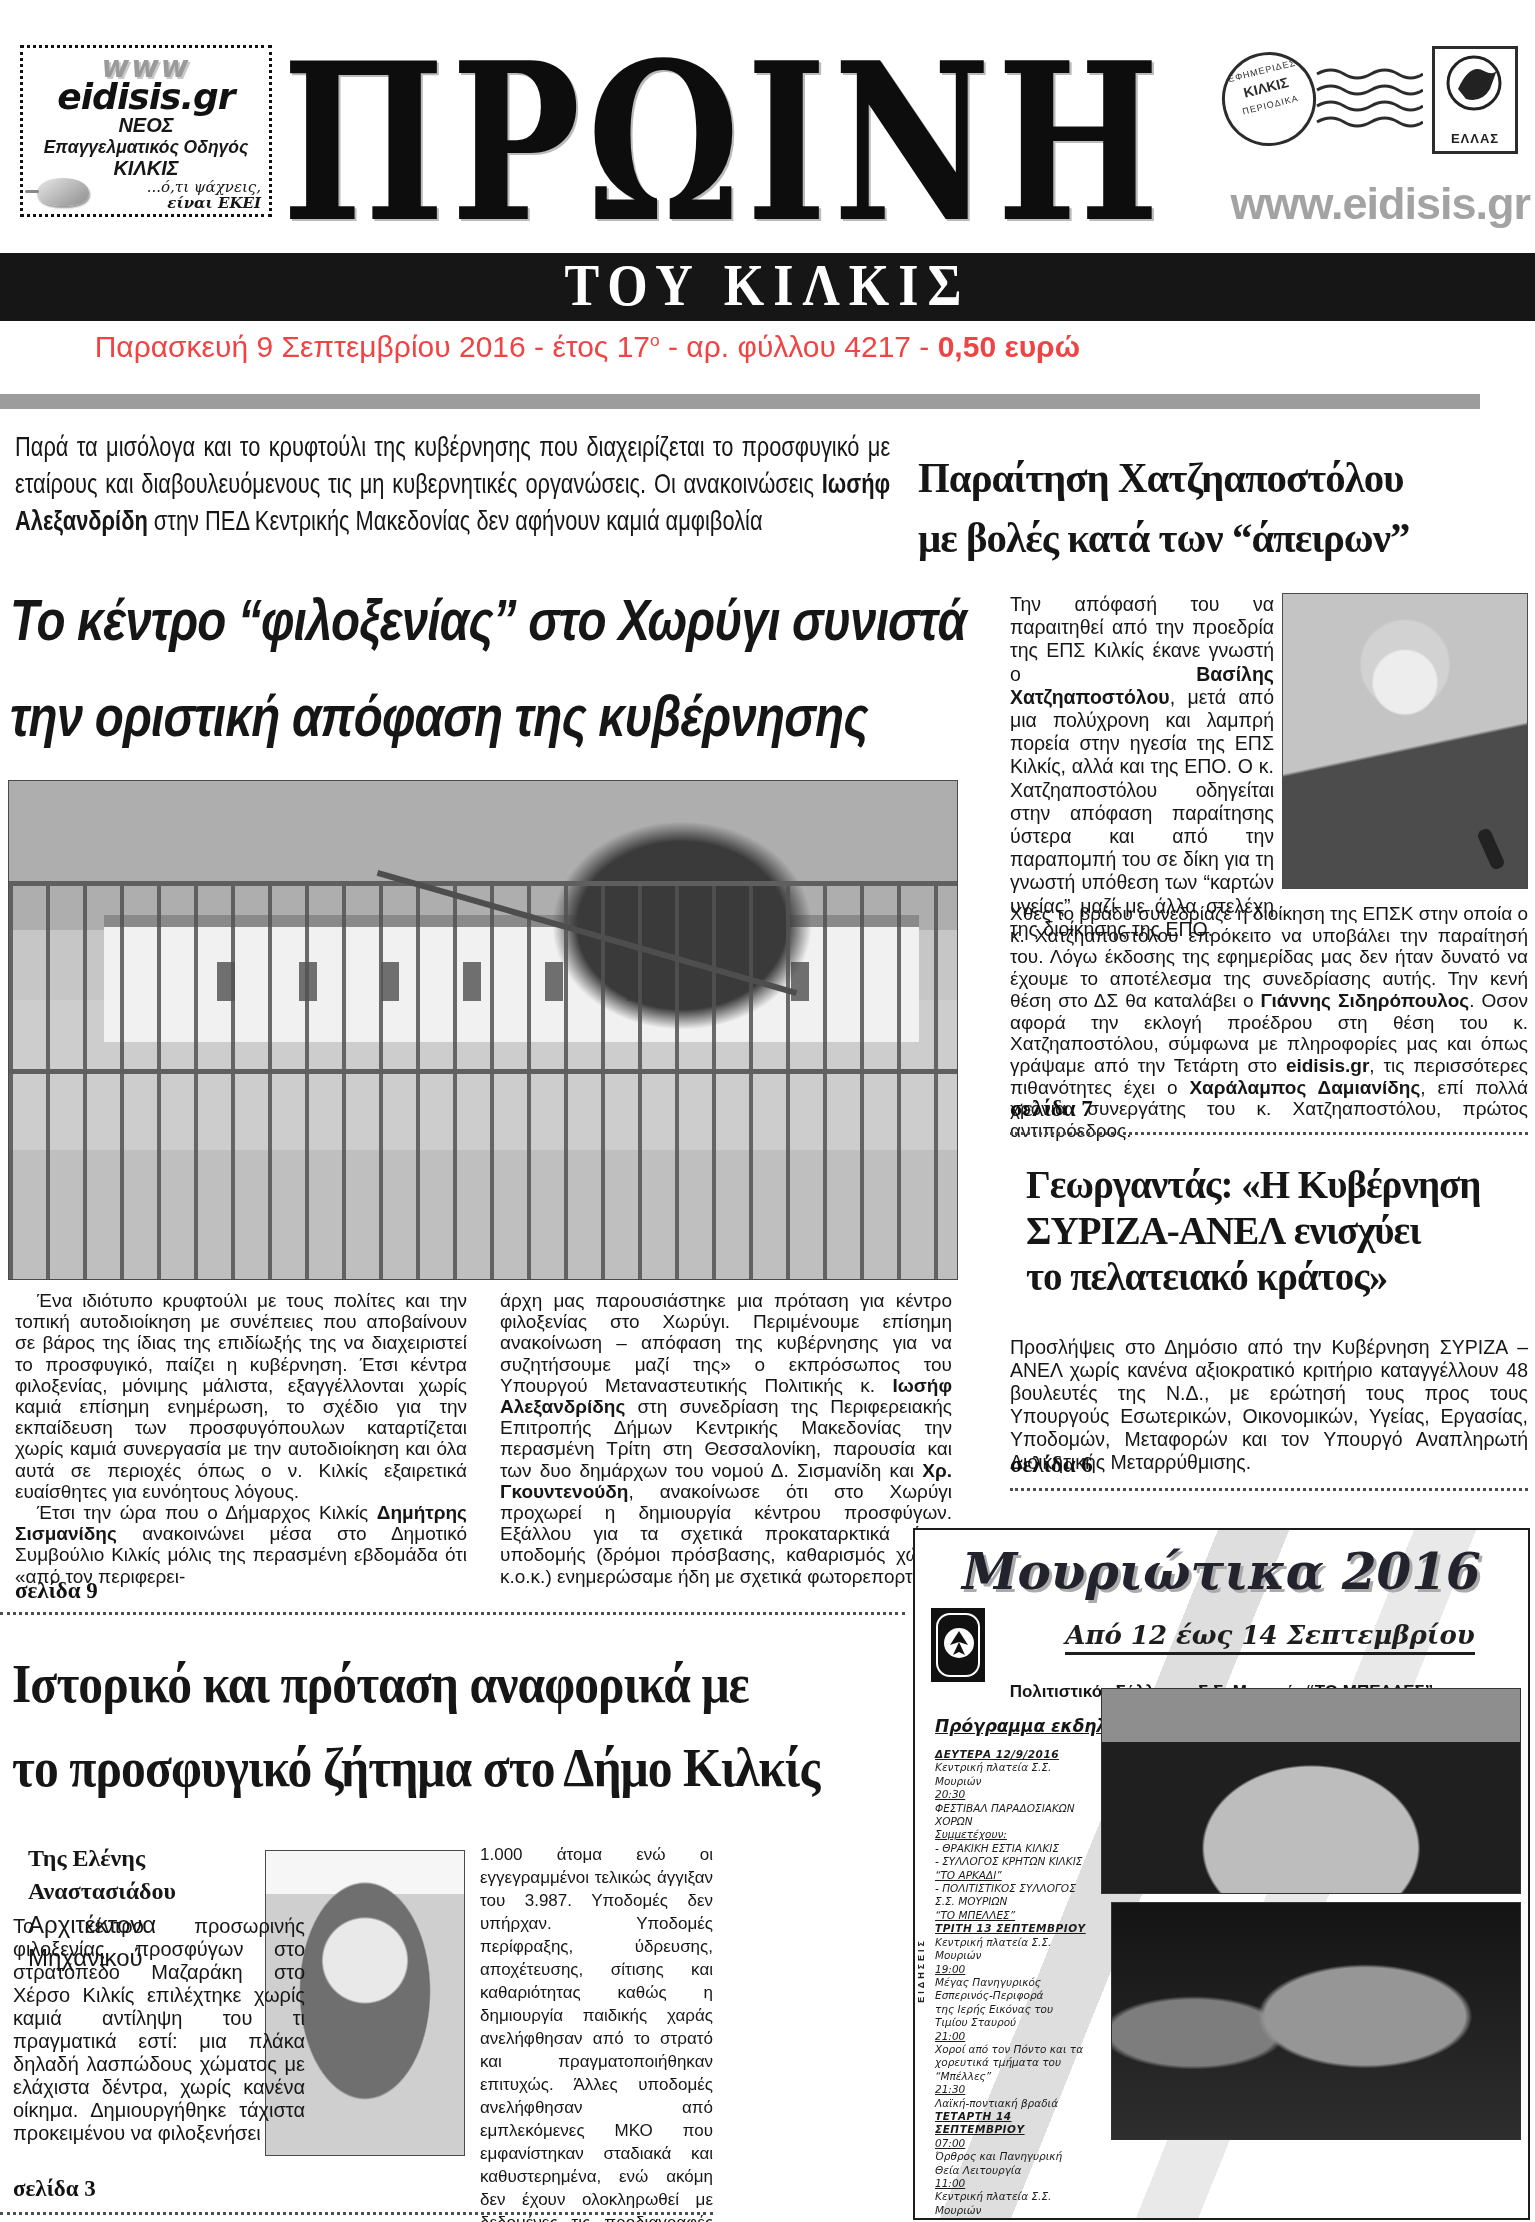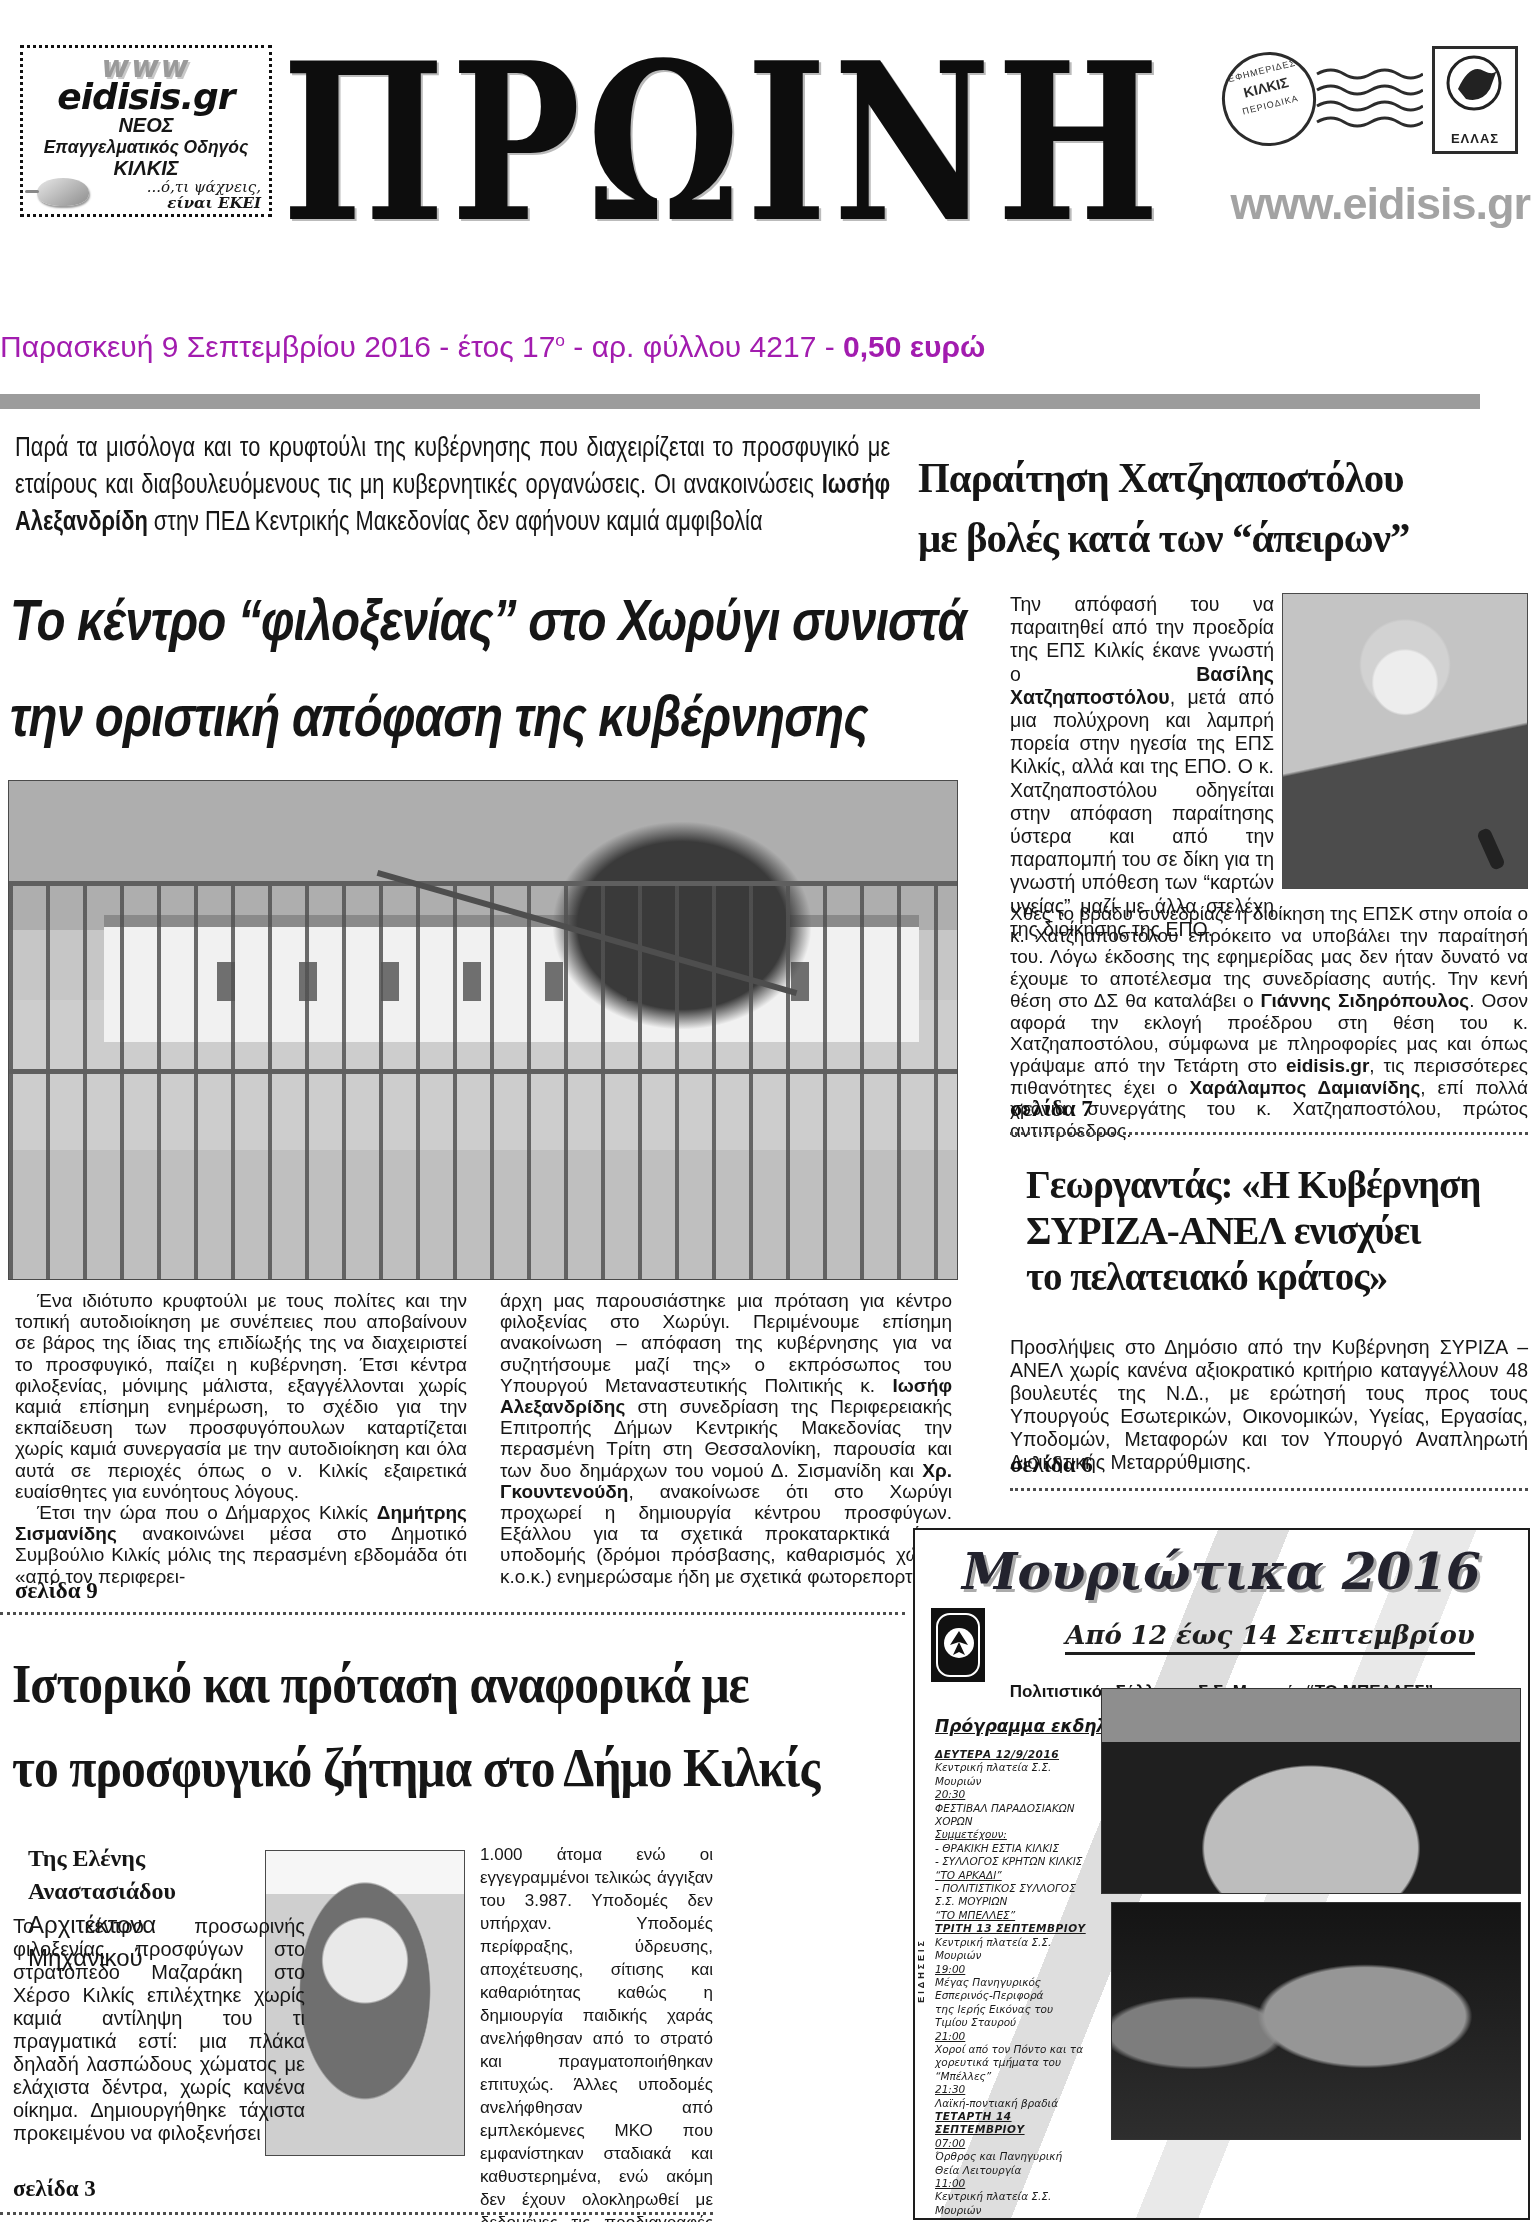--- a/index.html
+++ b/index.html
@@ -23,21 +23,21 @@
             transform:scale(1.05,1.32);transform-origin:left top;letter-spacing:6px;line-height:160px;text-shadow:2px 2px 0 #bbb;}
   .postmark{left:1222px;top:52px;width:88px;height:88px;border:3px solid #2c2c2c;border-radius:50%;transform:rotate(-14deg);text-align:center;color:#2c2c2c;}
   .postmark .a{font-size:9px;letter-spacing:1px;margin-top:10px;}
   .postmark .c{font:bold 14px "Liberation Sans",sans-serif;margin-top:4px;}
   .postmark .b{font-size:9px;letter-spacing:1px;margin-top:5px;}
   .stamp{left:1432px;top:46px;width:86px;height:108px;border:3px solid #2c2c2c;text-align:center;box-sizing:border-box;}
   .stamp .country{font:bold 13px "Liberation Sans",sans-serif;color:#222;margin-top:2px;letter-spacing:1px;}
   .website{left:1090px;top:178px;width:440px;text-align:right;font:bold 45px "Liberation Sans",sans-serif;color:#a3a3a3;letter-spacing:-1px;}
   .titlebar{left:0;top:253px;width:1535px;height:68px;background:#161616;text-align:center;}
   .titlebar span{display:inline-block;font:bold 52px "Liberation Serif",serif;color:#fff;letter-spacing:9px;transform:scale(1,1.12);line-height:66px;}
-  .dateline{left:0;top:330px;width:1080px;text-align:left;font:30px "Liberation Sans",sans-serif;color:#a21caf;}
+  .dateline{left:0;top:330px;width:1080px;text-align:right;font:30px "Liberation Sans",sans-serif;color:#ef4444;}
   .graybar{left:0;top:394px;width:1480px;height:15px;background:#9c9c9c;}
   
   .intro{left:15px;top:428px;width:1122px;transform:scaleX(.78);transform-origin:left top;
          font:28px "Liberation Sans",sans-serif;line-height:37px;}
   .hl-main{left:10px;top:572px;width:1400px;font:italic bold 58px "Liberation Sans",sans-serif;
            line-height:96px;letter-spacing:-1px;transform:scaleX(.82);transform-origin:left top;}
   .photo-frame{border:1px solid #4a4a4a;box-sizing:border-box;overflow:hidden;}
   .ph-building{left:8px;top:780px;width:950px;height:500px;
       background:linear-gradient(#aeaeae 0 30%,#c6c6c6 30% 44%,#cdcdcd 44% 74%,#bfbfbf 74%);}
   .bld{position:absolute;left:10%;top:27%;width:86%;height:23%;background:#f1f1f1;border-top:12px solid #8a8a8a;}
@@ -142,20 +142,23 @@
   <div class="abs stamp">
     <svg width="70" height="76" viewBox="0 0 70 76">
       <circle cx="34" cy="34" r="26" fill="none" stroke="#222" stroke-width="3"></circle>
       <path d="M18 40 Q30 14 44 22 Q56 28 58 18 L50 40 Q42 54 26 50 Z" fill="#222"></path>
     </svg>
     <div class="country">ΕΛΛΑΣ</div>
   </div>
 
   <div class="abs website">www.eidisis.gr</div>
 
+  <div class="abs titlebar">
+    <span>ΤΟΥ ΚΙΛΚΙΣ</span>
+  </div>
 
   <div class="abs dateline"><span>Παρασκευή 9 Σεπτεμβρίου 2016 - έτος 17</span><span style="vertical-align: super; font-size: 58%;">ο</span><span> - αρ. φύλλου 4217 - </span><span style="font-weight: bold;">0,50 ευρώ</span></div>
   <div class="abs graybar"></div>
 
   <div class="abs intro jt"><span>Παρά τα μισόλογα και το κρυφτούλι της κυβέρνησης που διαχειρίζεται το προσφυγικό με εταίρους και διαβουλευόμενους τις μη κυβερνητικές οργανώσεις. Οι ανακοινώσεις </span><span style="font-weight: bold;">Ιωσήφ Αλεξανδρίδη</span><span> στην ΠΕΔ Κεντρικής Μακεδονίας  δεν αφήνουν καμιά αμφιβολία</span></div>
 
   <div class="abs hl-main nowrap">
       <div>Το κέντρο “φιλοξενίας” στο Χωρύγι συνιστά</div>
       <div>την οριστική απόφαση της κυβέρνησης</div>
     </div>

